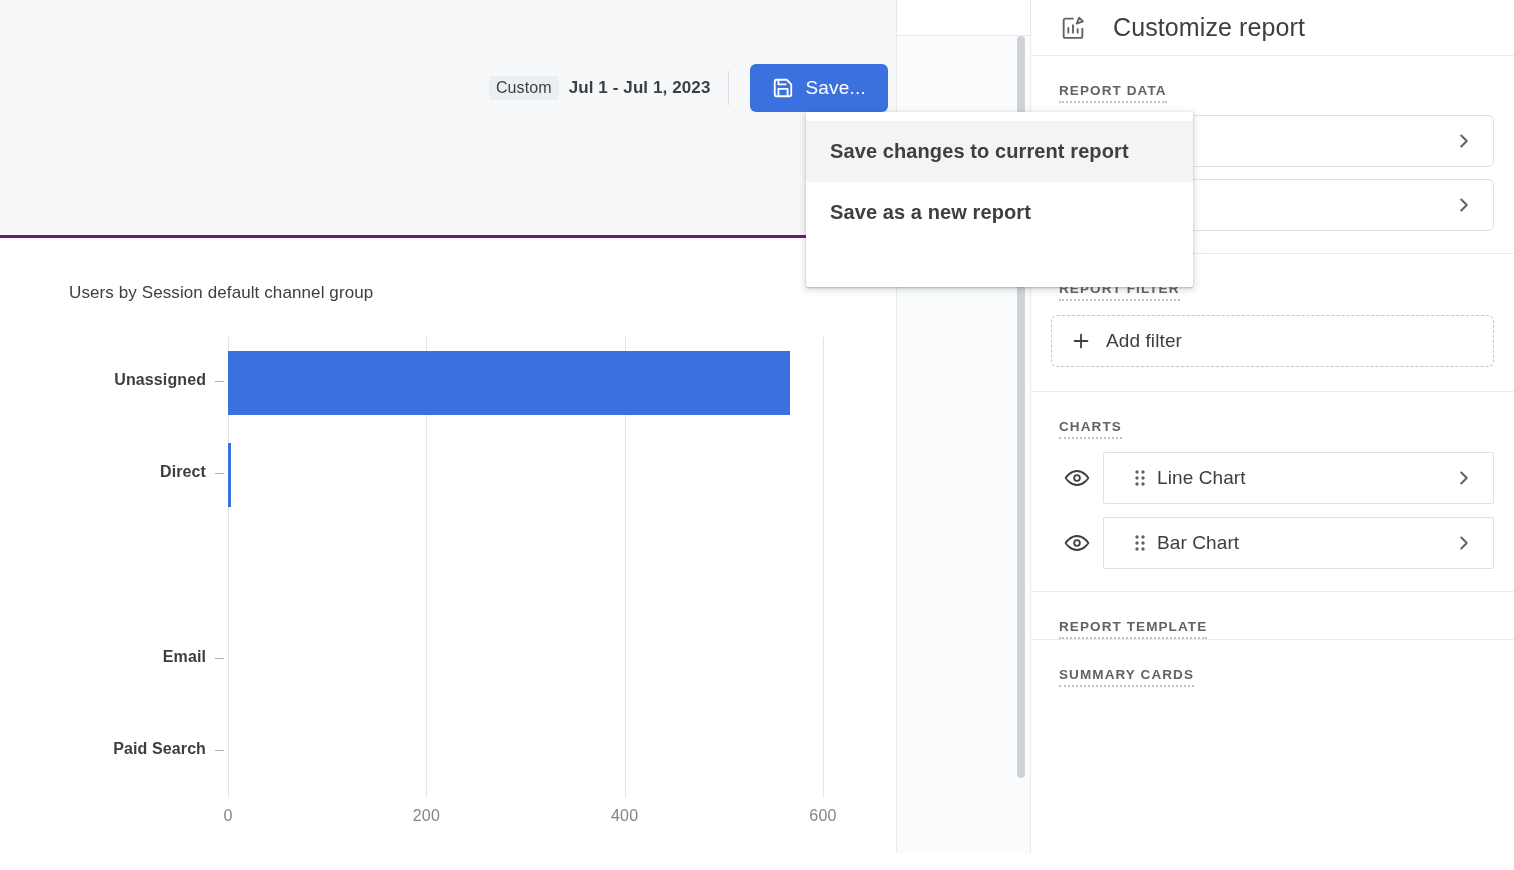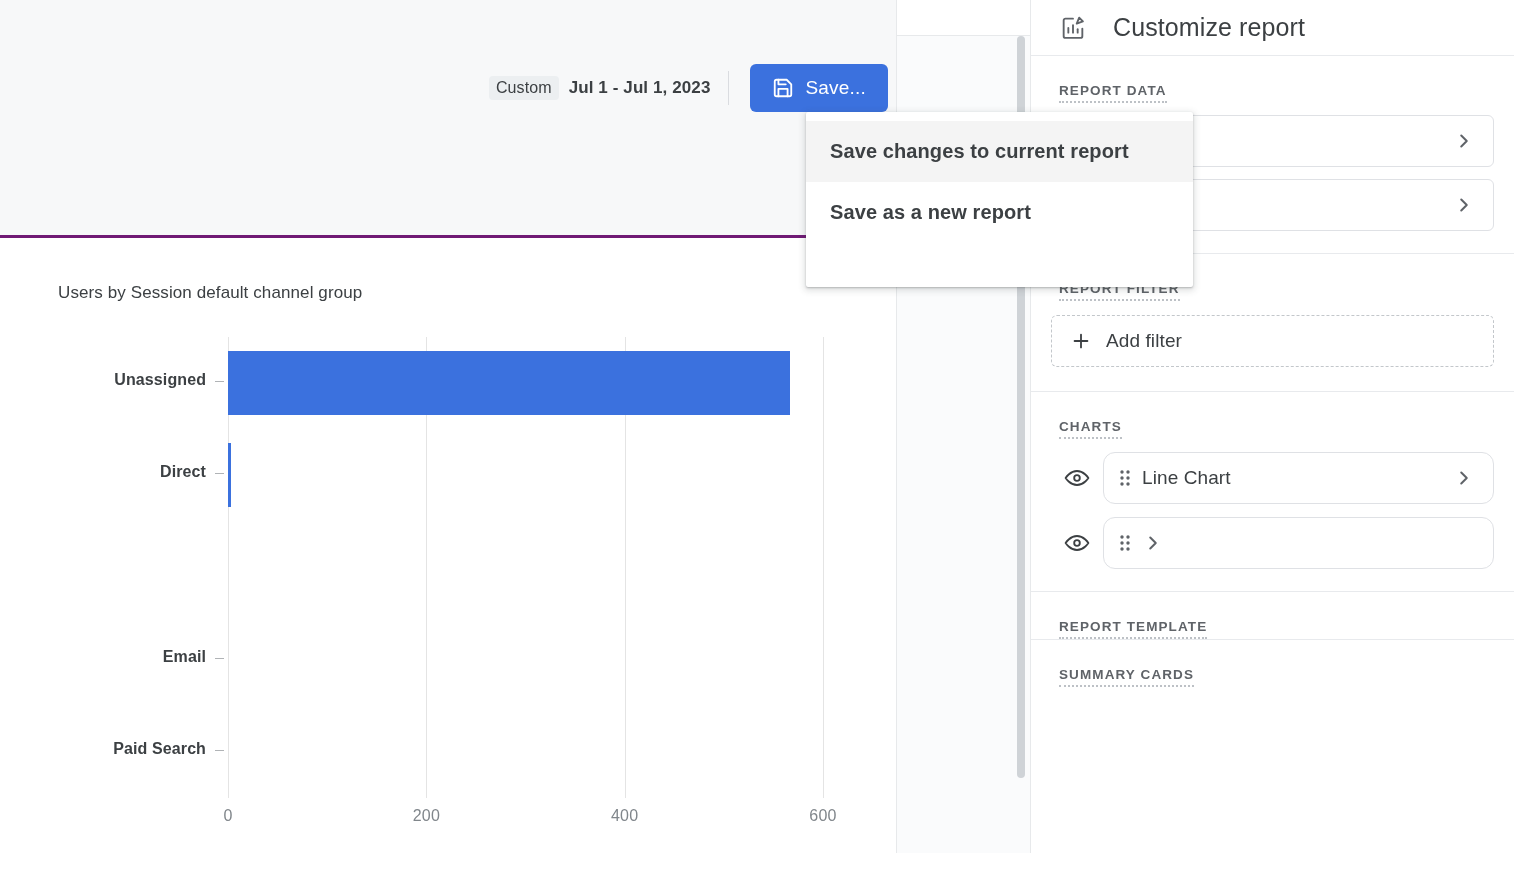--- a/index.html
+++ b/index.html
@@ -58,21 +58,21 @@
   .menu-item {
     height: 61px; display: flex; align-items: center;
     padding-left: 24px; font-size: 20px; color: #3c4043;
     letter-spacing: .1px; cursor: pointer; white-space: nowrap; font-weight: bold;
   }
   .menu-item.hovered { background: #f4f4f4; }
 
   
   #chart-block { position: absolute; left: 0; top: 238px; width: 896px; height: 615px; background:#fff; }
   #chart-title {
-    position: absolute; left: 58px; top: 45px;
+    position: absolute; left: 69px; top: 45px;
     font-size: 17px; color: #3c4043; letter-spacing: .1px; white-space: nowrap;
   }
   #plot {
     position: absolute; left: 228px; top: 99px; width: 595px; height: 461px;
   }
   .gridline { position: absolute; top: 0; width: 1px; height: 461px; background: #e4e4e4; }
   .cat-row { position: absolute; left: 0; width: 595px; height: 92.2px; }
   .bar { position: absolute; top: 14px; height: 64px; background: #3b71de; }
   .ytick { position: absolute; left: -13px; top: 44px; width: 9px; height: 1px; background: #b0b3b6; }
   .ylabel {
@@ -131,22 +131,22 @@
   .dashed-box {
     height: 52px; border: 1px dashed #c3c7cb; border-radius: 6px;
     display: flex; align-items: center; gap: 14px;
     padding-left: 18px; cursor: pointer; margin-top: 14px; background:#fff;
   }
   .dashed-box .txt { font-size: 19px; color: #3c4043; letter-spacing:.1px; }
 
   .chart-row { display: flex; align-items: center; margin-top: 13px; }
   .chart-row .eye { width: 52px; display: flex; align-items: center; justify-content: center; cursor:pointer; }
   .chart-card {
-    flex: 1; height: 52px; border: 1px solid #dfe1e5; border-radius: 12px;
-    display: flex; align-items: center; background: #fff; cursor: pointer;
+    flex: 1; height: 52px; border: 1px solid #dfe1e5; border-radius: 2px;
+    display: flex; align-items: center; background: #fff; cursor: pointer; padding-left: 15px;
   }
   .chart-card .grip { padding: 0 10px 0 14px; display:flex; cursor: grab; }
   .chart-card .txt { font-size: 19px; color: #3c4043; flex: 1; letter-spacing:.1px; }
   .chart-card .chev { padding-right: 18px; display:flex; }
 
   #template-row {
     display: flex; align-items: center; padding: 16px 4px 22px 8px;
   }
   #template-row .tname { font-size: 19px; font-weight: bold; color: #202124; flex: 1; letter-spacing:.1px; }
   #template-icon-btn {
@@ -318,20 +318,21 @@
           <span class="grip">
             <svg width="14" height="22" viewBox="0 0 14 22" fill="#5f6368">
               <circle cx="4" cy="5" r="1.7"></circle>
                 <circle cx="10" cy="5" r="1.7"></circle>
               <circle cx="4" cy="11" r="1.7"></circle>
                 <circle cx="10" cy="11" r="1.7"></circle>
               <circle cx="4" cy="17" r="1.7"></circle>
                 <circle cx="10" cy="17" r="1.7"></circle>
             </svg>
           </span>
+          <span class="txt">Bar Chart</span>
           <span class="chev">
             <svg width="22" height="22" viewBox="0 0 24 24" fill="none" stroke="#5f6368" stroke-width="2.2" stroke-linecap="round" stroke-linejoin="round">
               <polyline points="9 6 15 12 9 18"></polyline>
             </svg>
           </span>
         </div>
       </div>
       <div style="height:22px"></div>
     </div>
     <div class="divider"></div>

